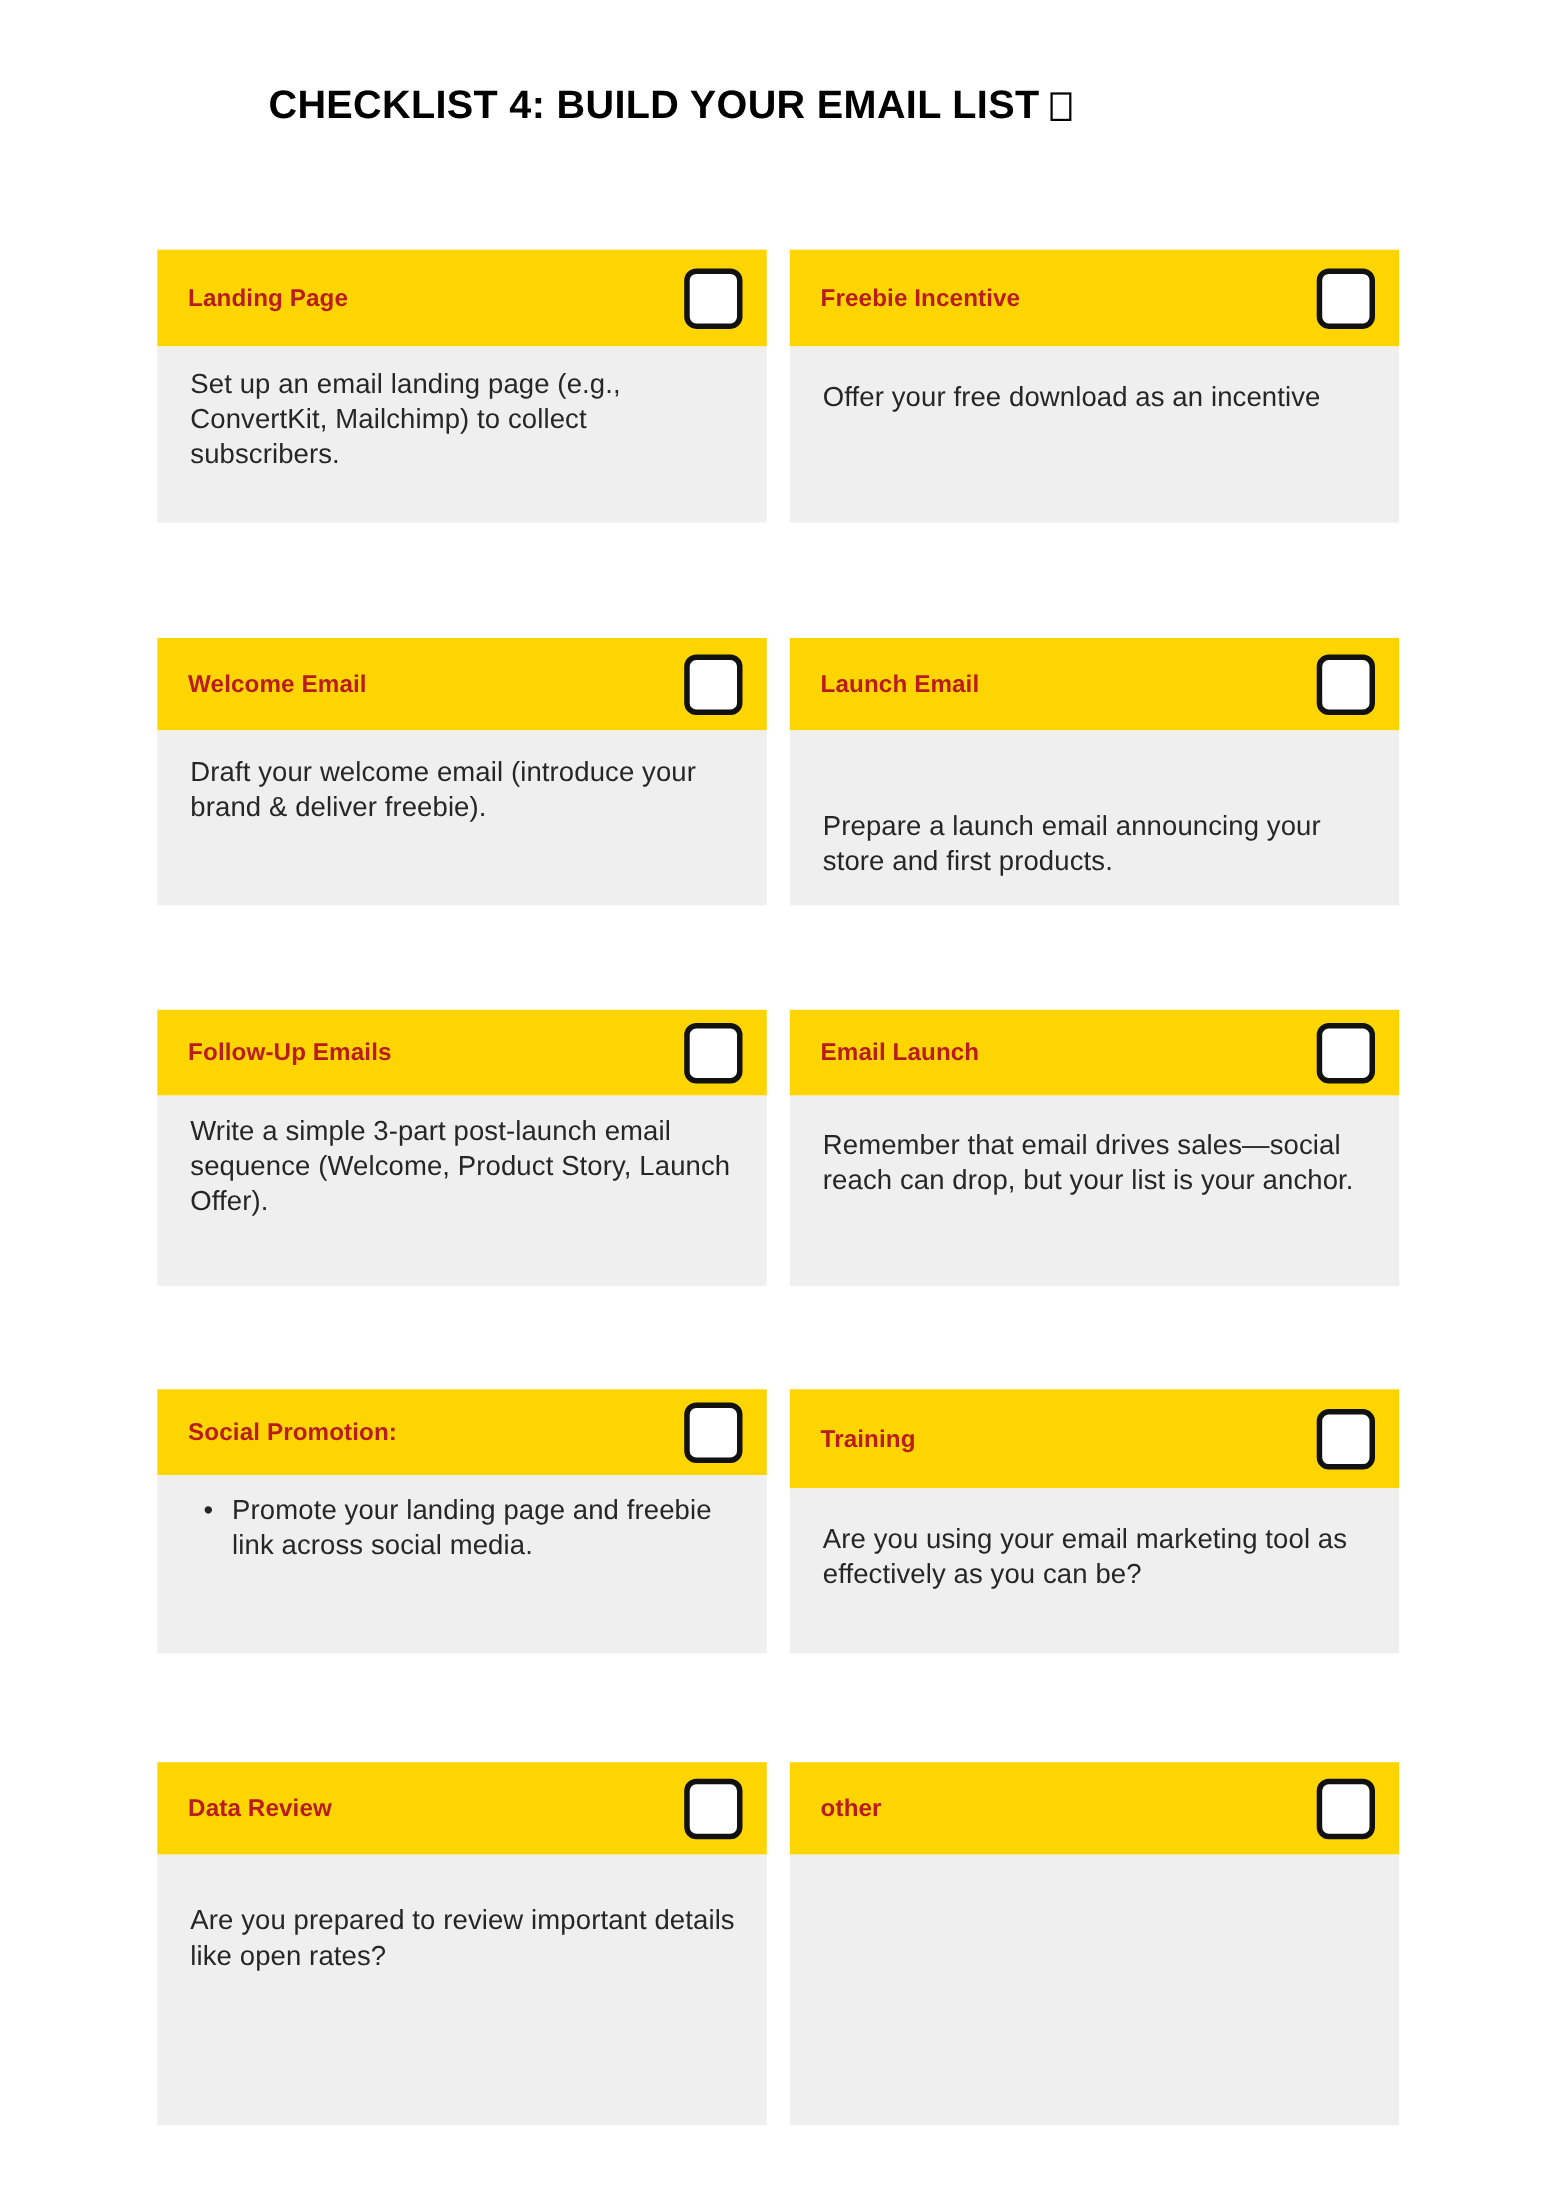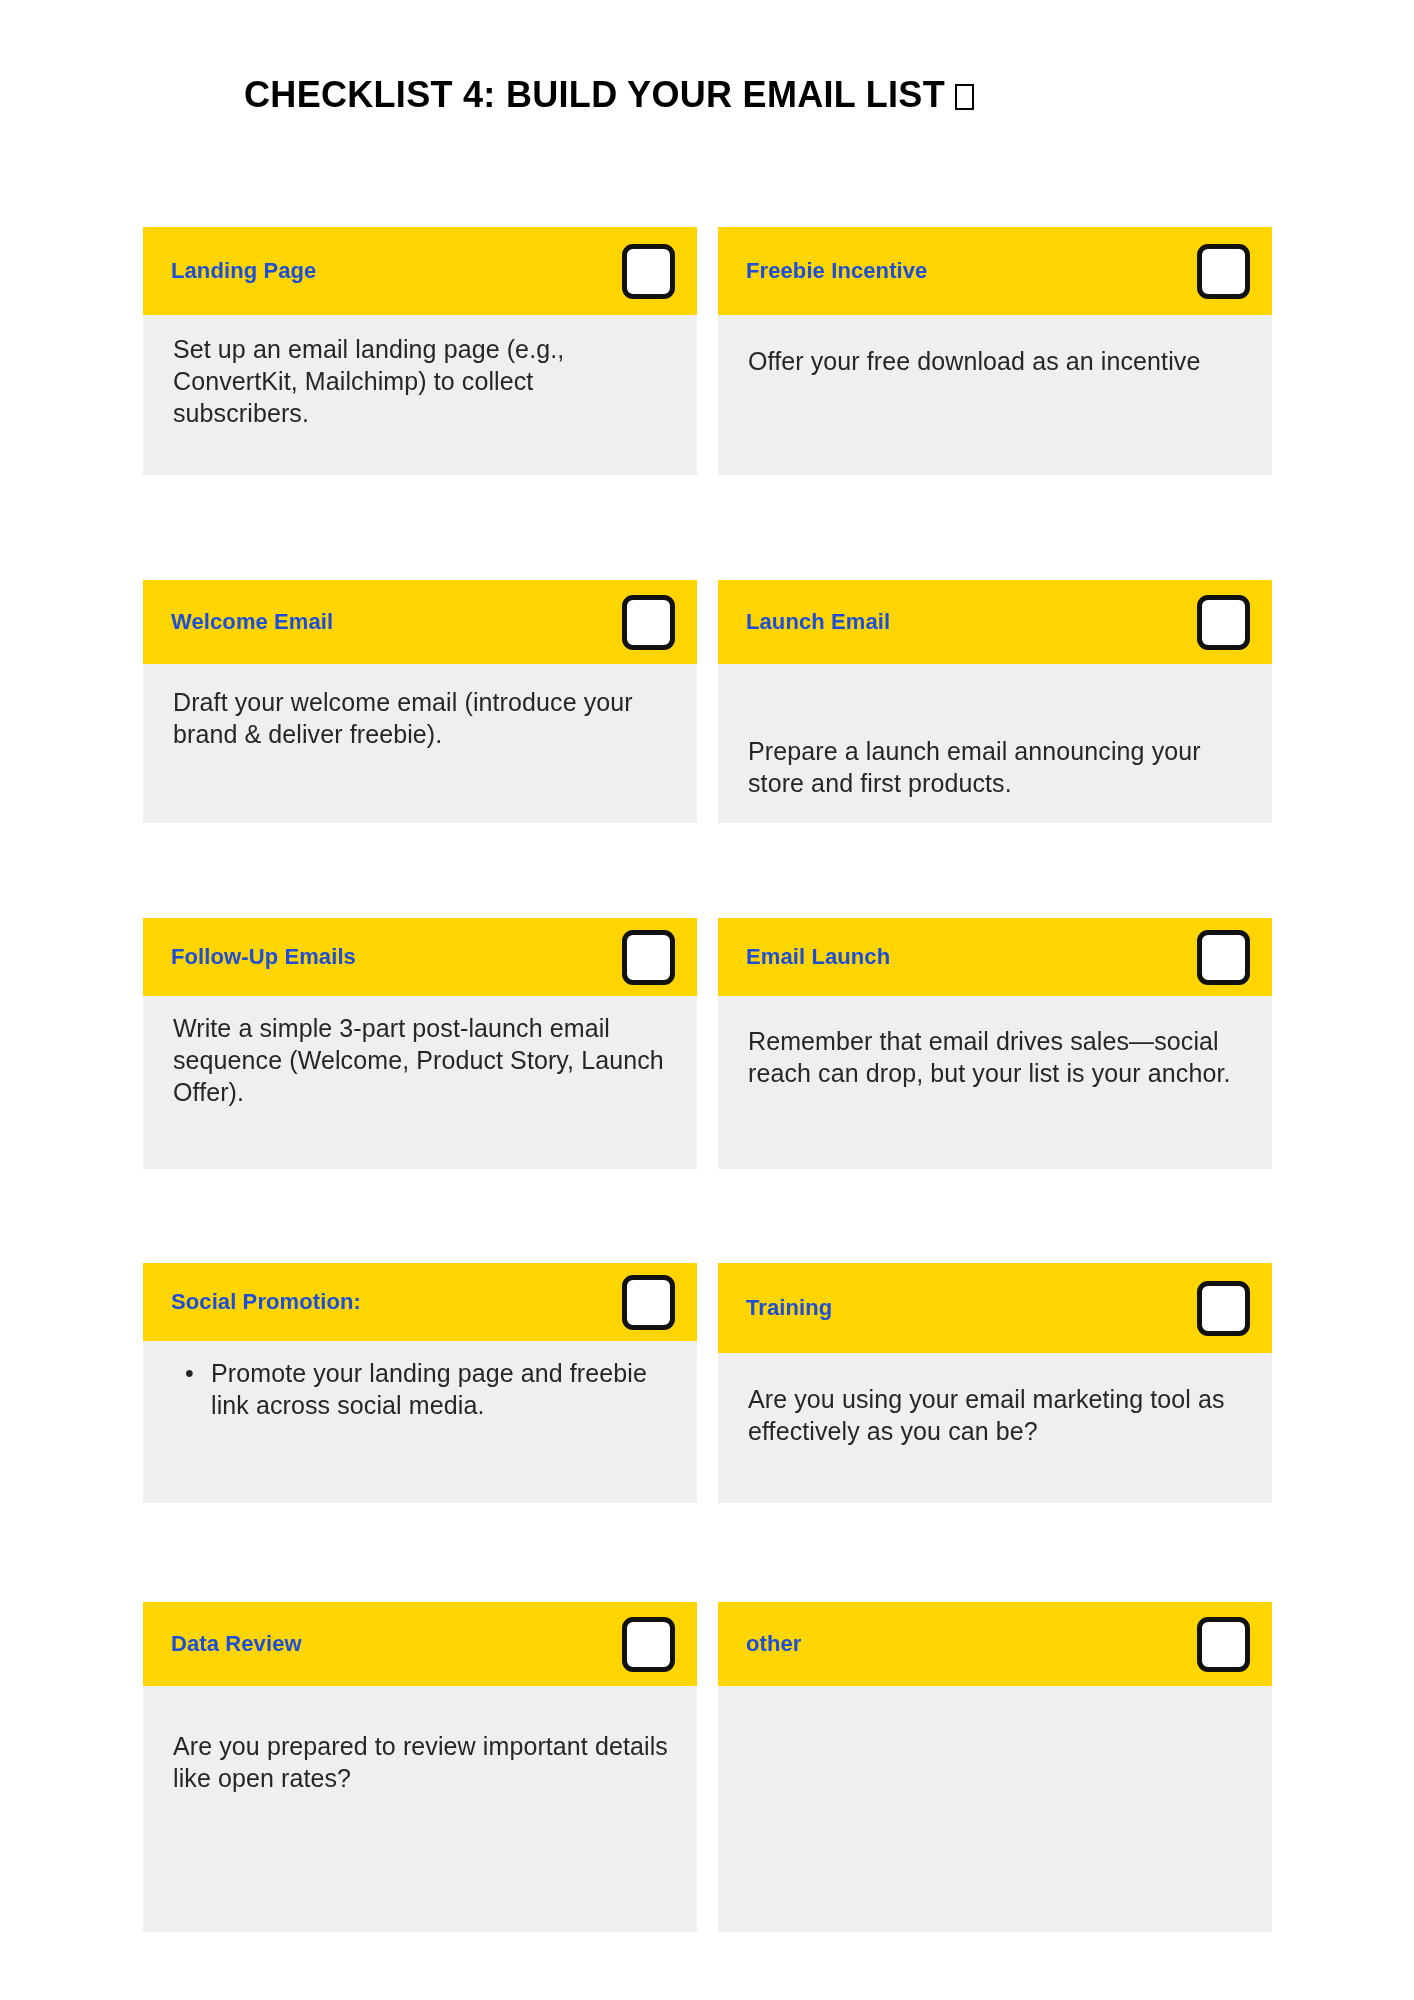--- a/index.html
+++ b/index.html
@@ -73,21 +73,21 @@
     background: #ffd500;
     box-sizing: border-box;
     padding: 0 22px 0 28px;
     display: flex;
     align-items: center;
   }
 
   .card-title {
     font-size: 22px;
     font-weight: bold;
-    color: #1d4ed8;
+    color: #b91c1c;
     line-height: 1.2;
     letter-spacing: 0.1px;
     flex: 1 1 auto;
   }
 
   .checkbox {
     flex: 0 0 auto;
     width: 53px;
     height: 55px;
     background: #ffffff;

